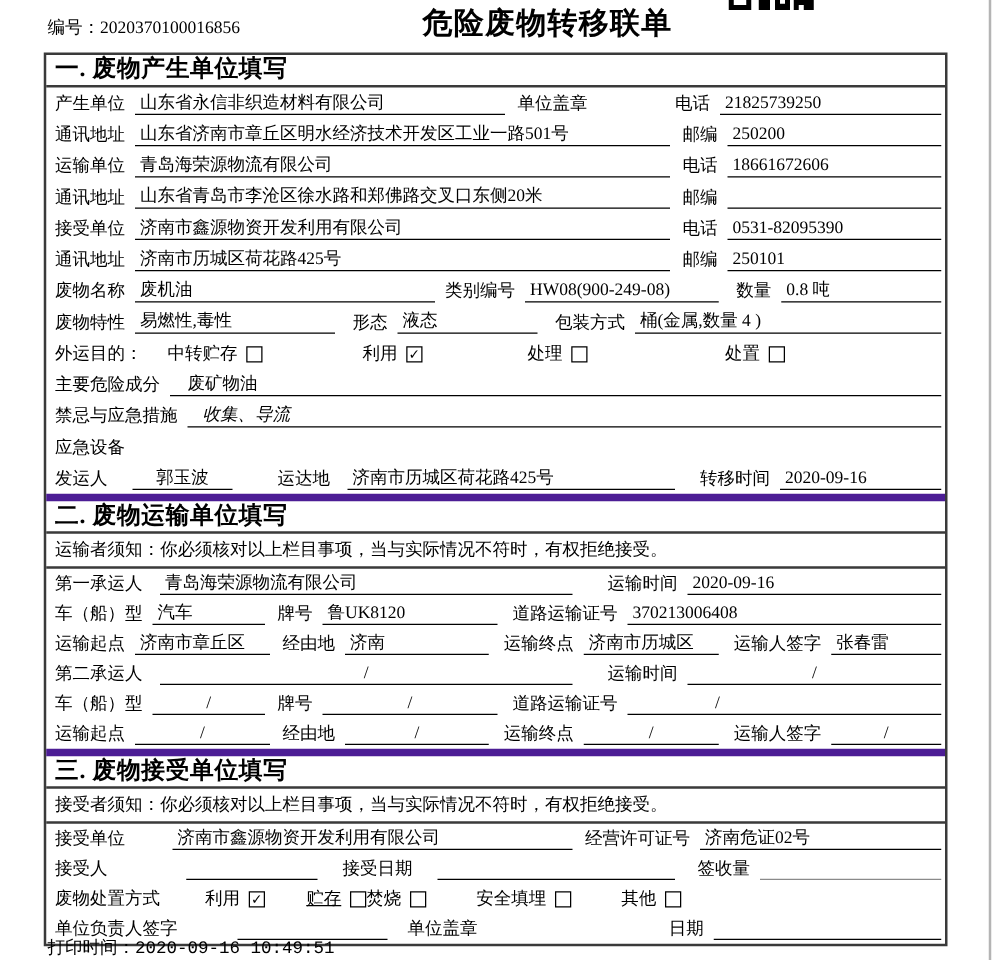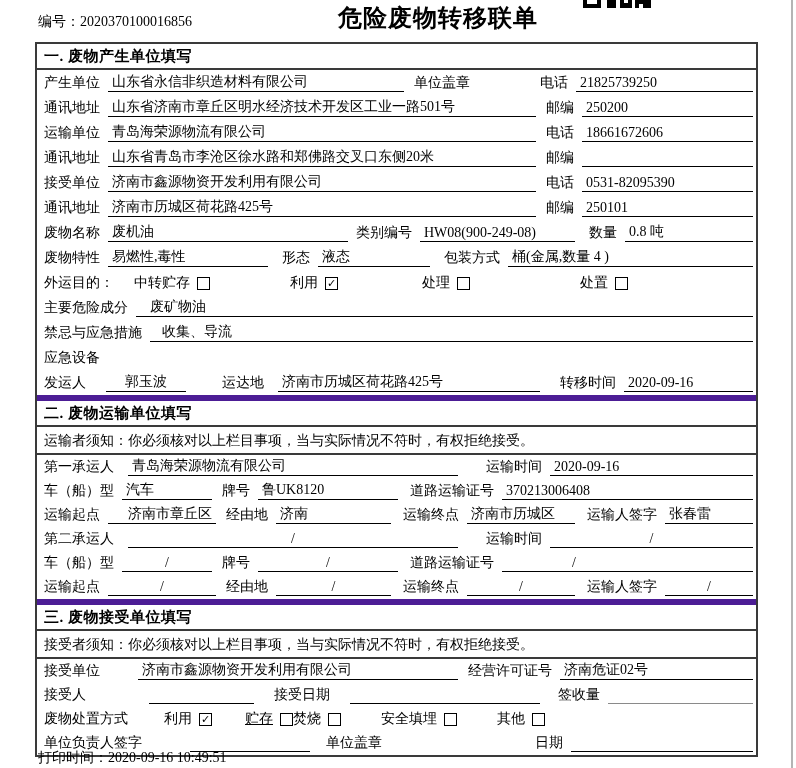--- a/index.html
+++ b/index.html
@@ -17,35 +17,35 @@
     font-size:24px; font-weight:bold; letter-spacing:1px; padding-left:80px; }
   .qr { position:absolute; left:583px; top:0; width:70px; height:9px; }
   .qr .b { position:absolute; background:#000; top:0; }
   .qr .w { position:absolute; background:#fff; }
 
   
   .form { position:absolute; left:35px; top:42px; width:723px; border:2px solid #3a3a3a; background:#fff; }
   .section { border-top:0; }
   .section + .section { border-top:6px solid #4c1d95; }
   .sec-title { height:26px; line-height:24px; padding-left:7px; font-weight:bold;
-    font-size:15px; border-bottom:2px solid #3a3a3a; letter-spacing:0.5px; }
+    font-size:19px; border-bottom:2px solid #3a3a3a; letter-spacing:0.5px; }
   .notice { height:28px; line-height:27px; padding-left:7px; border-bottom:2px solid #3a3a3a; }
 
   .row { display:flex; align-items:flex-end; height:25px; padding:0 3px 3px 7px; white-space:nowrap; }
   .sec2 .row, .sec3 .row { height:24px; }
   .lbl { flex:none; padding-right:8px; }
   .ul { border-bottom:1px solid #000; padding:0 4px 0 4px; min-height:17px; }
   .ul.gray { border-bottom-color:#8a8a8a; }
   .fill { flex:1; }
   .ctr { text-align:center; }
   .cb { flex:none; width:13px; height:13px; border:1.5px solid #000; margin-left:7px; margin-bottom:2px;
     text-align:center; line-height:11px; font-size:11px; font-weight:bold;
     font-family:"DejaVu Sans",sans-serif; }
 
-  .footer { position:absolute; left:38px; top:749px; font-size:14px; }
+  .footer { position:absolute; left:38px; top:749px; font-size:14px;font-family:Liberation Mono, monospace; }
 </style>
 </head>
 <body>
 
 <div class="page-edge"></div>
 
 <div class="hdr">
   <div class="serial">
     <span>编号：</span><span>2020370100016856</span>
   </div>
@@ -139,21 +139,21 @@
       <span class="cb"></span>
     </div>
 
     <div class="row">
       <span class="lbl">主要危险成分</span>
       <span class="ul fill" style="padding-left:14px;">废矿物油</span>
     </div>
 
     <div class="row">
       <span class="lbl">禁忌与应急措施</span>
-      <span class="ul fill" style="padding-left:12px;">收集、导流</span>
+      <span class="ul fill" style="padding-left:12px;font-style:italic;">收集、导流</span>
     </div>
 
     <div class="row">
       <span class="lbl">应急设备</span>
     </div>
 
     <div class="row">
       <span class="lbl">发运人</span>
       <span class="ul ctr" style="width:80px;margin-left:12px;">郭玉波</span>
       <span class="lbl" style="margin-left:36px;">运达地</span>
@@ -178,21 +178,21 @@
       <span class="lbl">车（船）型</span>
       <span class="ul" style="width:90px;">汽车</span>
       <span class="lbl" style="margin-left:10px;">牌号</span>
       <span class="ul" style="width:140px;">鲁UK8120</span>
       <span class="lbl" style="margin-left:12px;">道路运输证号</span>
       <span class="ul fill">370213006408</span>
     </div>
 
     <div class="row">
       <span class="lbl">运输起点</span>
-      <span class="ul" style="width:108px;text-align:right;">济南市章丘区</span>
+      <span class="ul" style="width:108px;">济南市章丘区</span>
       <span class="lbl" style="margin-left:10px;">经由地</span>
       <span class="ul" style="width:115px;">济南</span>
       <span class="lbl" style="margin-left:12px;">运输终点</span>
       <span class="ul" style="width:108px;">济南市历城区</span>
       <span class="lbl" style="margin-left:12px;">运输人签字</span>
       <span class="ul fill">张春雷</span>
     </div>
 
     <div class="row">
       <span class="lbl">第二承运人</span>

